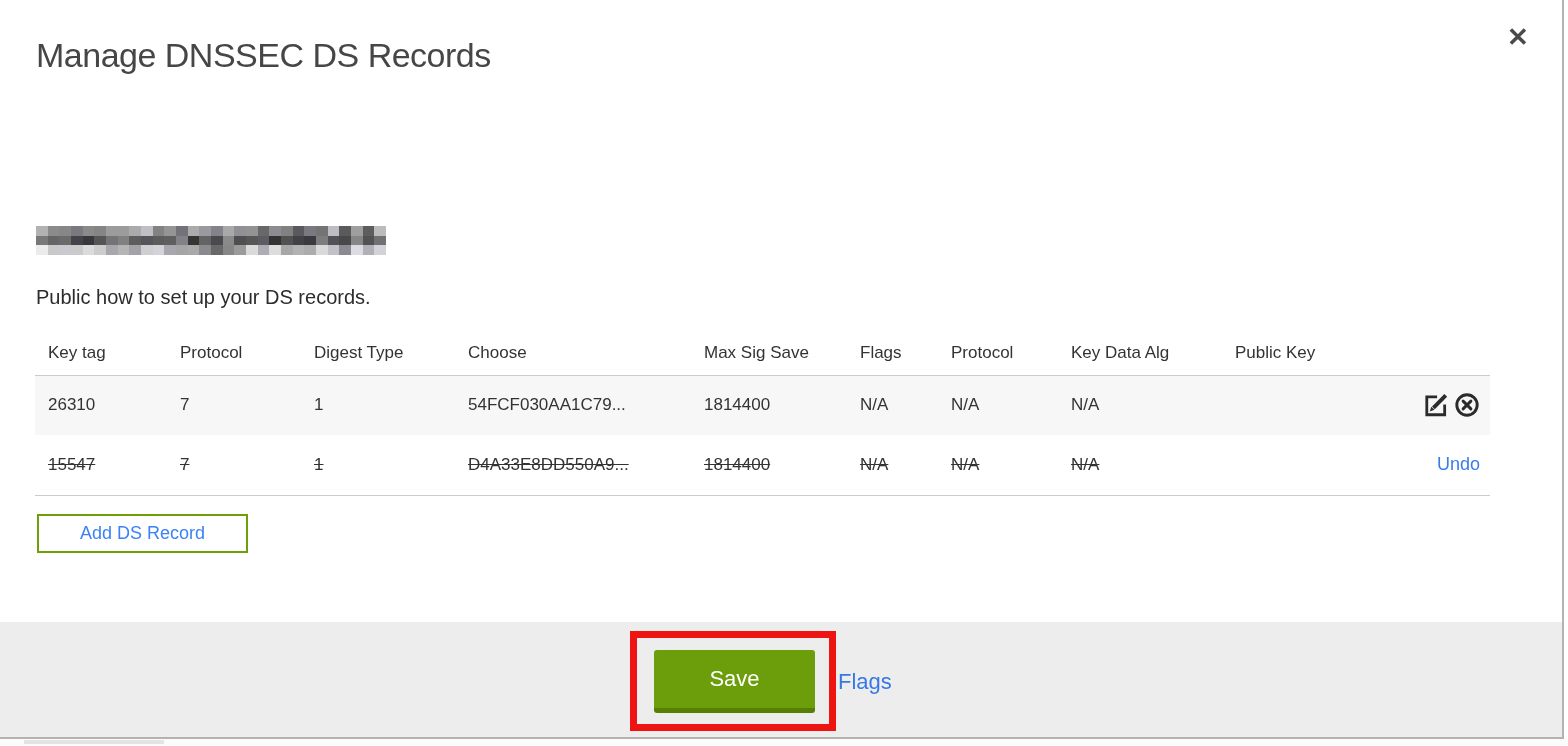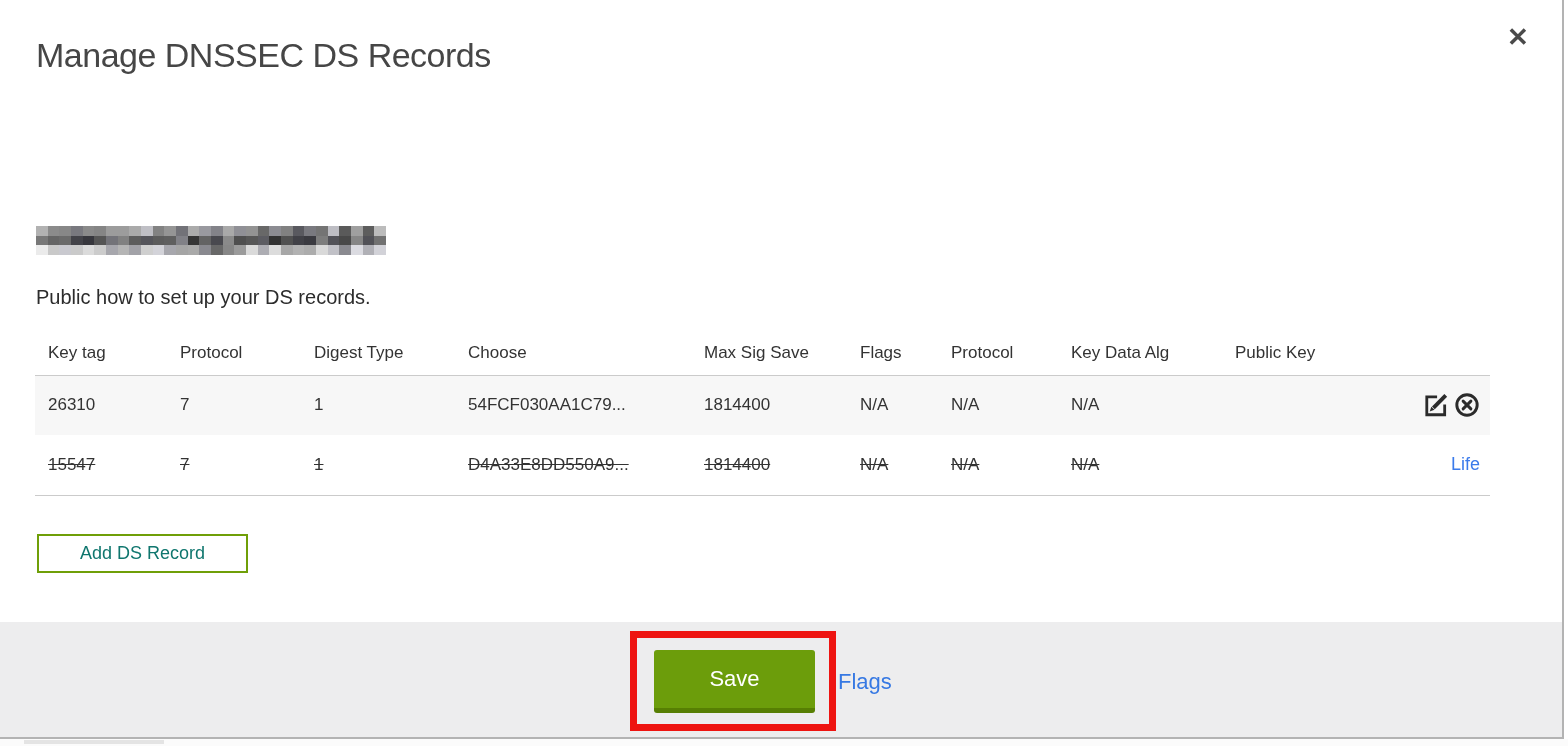--- a/index.html
+++ b/index.html
@@ -45,22 +45,22 @@
     height:60px; padding-left:13px; vertical-align:middle; color:#333;
   }
   tr.row-current td { background:#f7f7f7; }
   tr.row-deleted td { background:#ffffff; border-bottom:1px solid #cbcbcb; }
   tr.row-deleted td .strike { text-decoration:line-through; }
   td.actions-cell { text-align:right; padding-right:10px; padding-left:0; white-space:nowrap; }
   .icon-btn { display:inline-block; vertical-align:middle; cursor:pointer; line-height:0; }
   .undo-link { color:#3b7beb; text-decoration:none; font-size:18px; cursor:pointer; }
 
   .add-btn {
-    position:absolute; left:37px; top:534px; width:211px; height:39px;
-    background:#ffffff; border:2px solid #6f9f08; color:#0f766e;
+    position:absolute; left:37px; top:514px; width:211px; height:39px;
+    background:#ffffff; border:2px solid #6f9f08; color:#3b82f6;
     font-size:18px; font-family:inherit; cursor:pointer;
   }
 
   .footer-bar {
     position:absolute; left:0; top:622px; width:1564px; height:115px;
     background:#ededee;
   }
   .annotation-box {
     position:absolute; left:630px; top:631px; width:206px; height:100px;
     border:7px solid #ee1411; background:transparent; pointer-events:none;
@@ -235,21 +235,21 @@
       <td><span class="strike">15547</span></td>
       <td><span class="strike">7</span></td>
       <td><span class="strike">1</span></td>
       <td><span class="strike">D4A33E8DD550A9...</span></td>
       <td><span class="strike">1814400</span></td>
       <td><span class="strike">N/A</span></td>
       <td><span class="strike">N/A</span></td>
       <td><span class="strike">N/A</span></td>
       <td><span class="strike"></span></td>
       <td class="actions-cell">
-        <a class="undo-link">Life</a>
+        <a class="undo-link">Undo</a>
       </td>
     </tr>
   </tbody>
 </table>
 
 <button class="add-btn">Add DS Record</button>
 
 <div class="footer-bar"></div>
 
 <button class="save-btn">Save</button>

